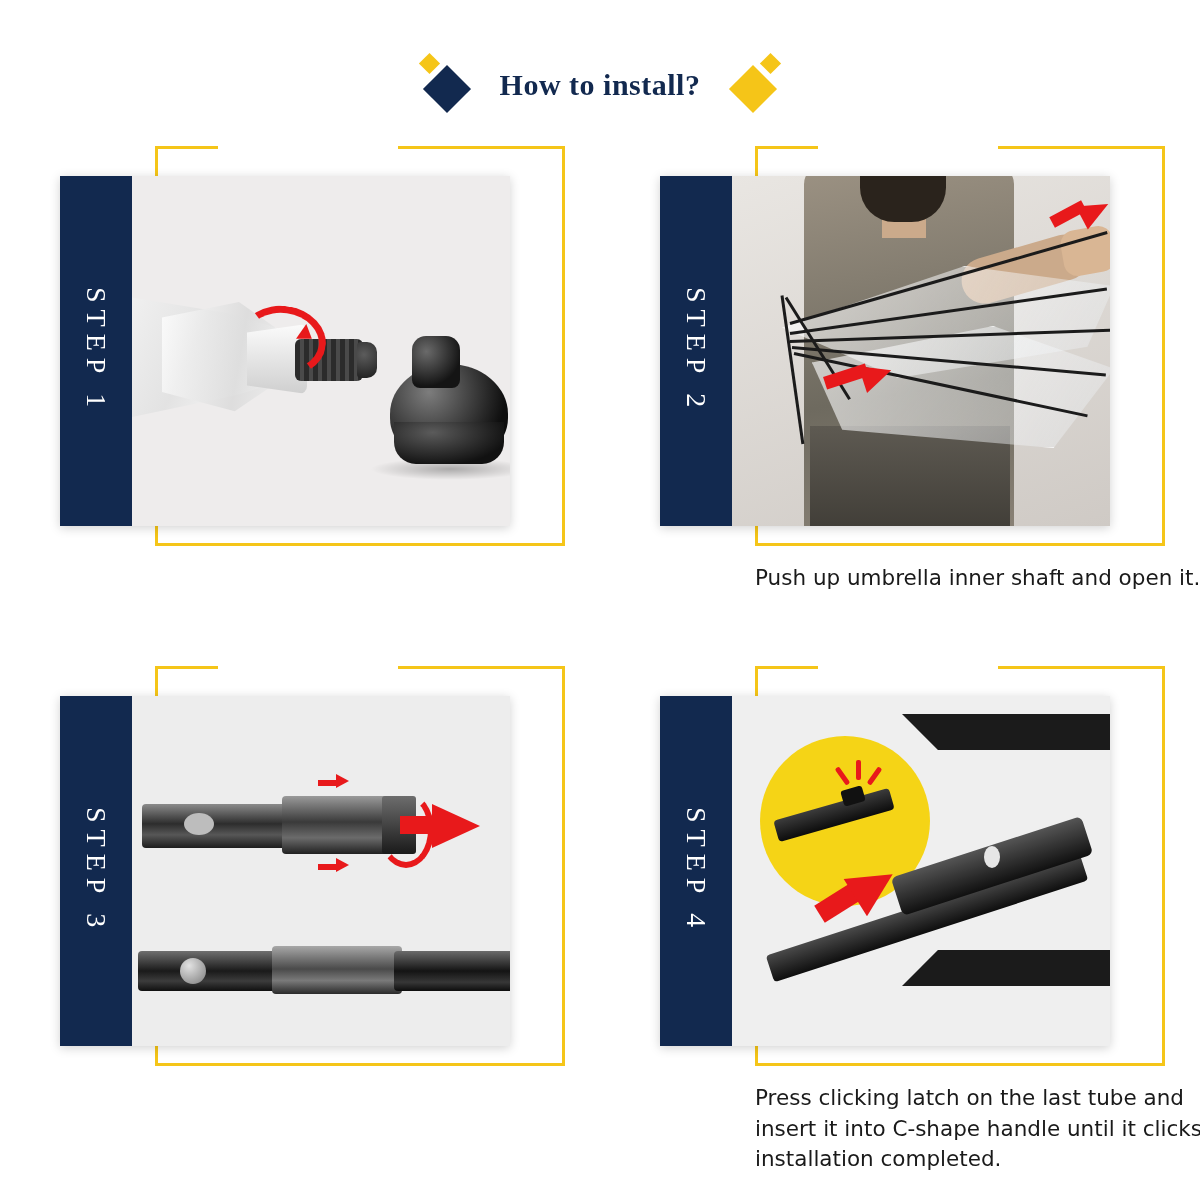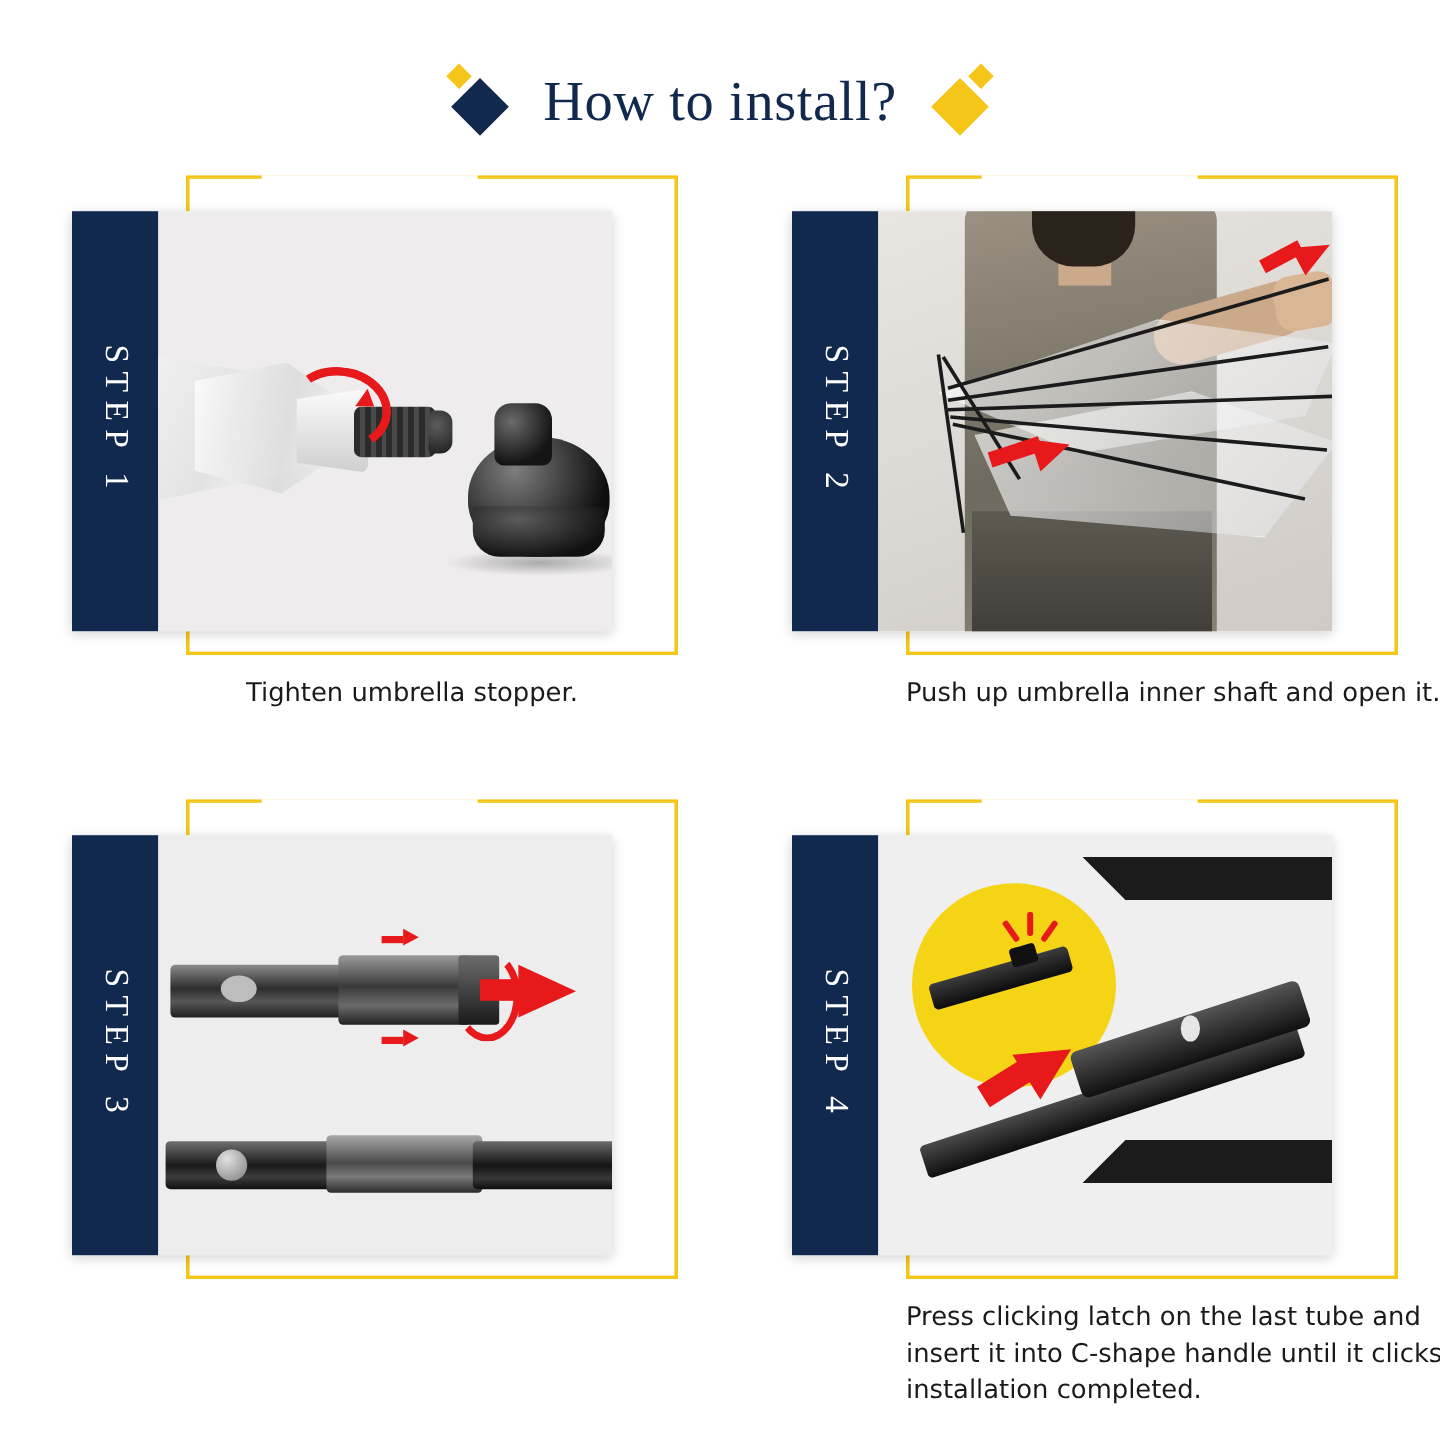--- a/index.html
+++ b/index.html
@@ -27,22 +27,22 @@
     left: 0;
     width: 1200px;
     height: 80px;
     display: flex;
     align-items: center;
     justify-content: center;
     gap: 26px;
   }
   .title-text {
     font-family: "Liberation Serif", "DejaVu Serif", serif;
-    font-size: 47px;
-    font-weight: normal;
+    font-size: 30px;
+    font-weight: bold;
     color: #12294f;
     letter-spacing: 0.5px;
     white-space: nowrap;
   }
   .diamond-group {
     position: relative;
     width: 52px;
     height: 58px;
   }
   .diamond-group.right { transform: scaleX(-1); }
@@ -421,21 +421,20 @@
             <div class="s1-screw"></div>
             <div class="s1-screwtip"></div>
             <div class="s1-shadow"></div>
             <div class="s1-cap-ball"></div>
             <div class="s1-cap-base"></div>
             <div class="s1-cap-stem"></div>
             <div class="s1-arc"></div>
             <div class="s1-arc-head"></div>
           </div>
         </div>
-        <div class="caption">Tighten umbrella stopper.</div>
       </div>
     </div>
 
     <div class="cell right" style="height:520px;">
       <div class="card-wrap">
         <div class="frame"></div>
         <div class="card">
           <div class="step-bar">
             <span>STEP 2</span>
           </div>

